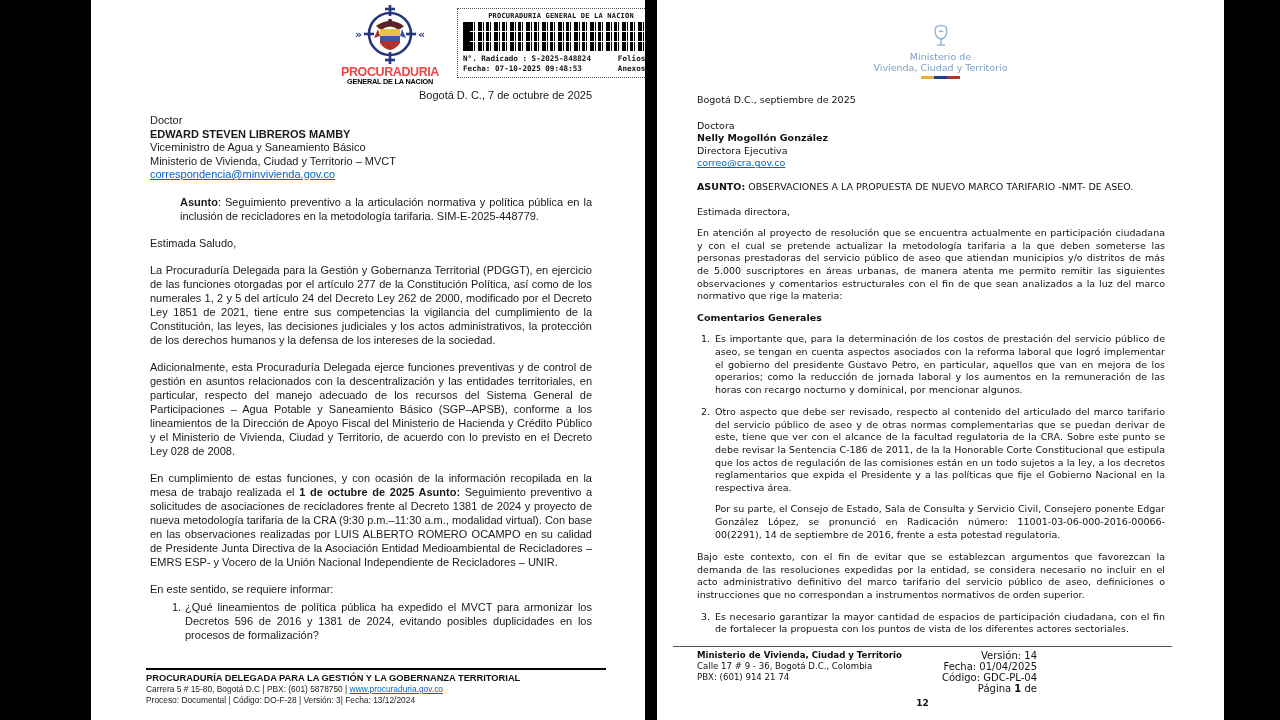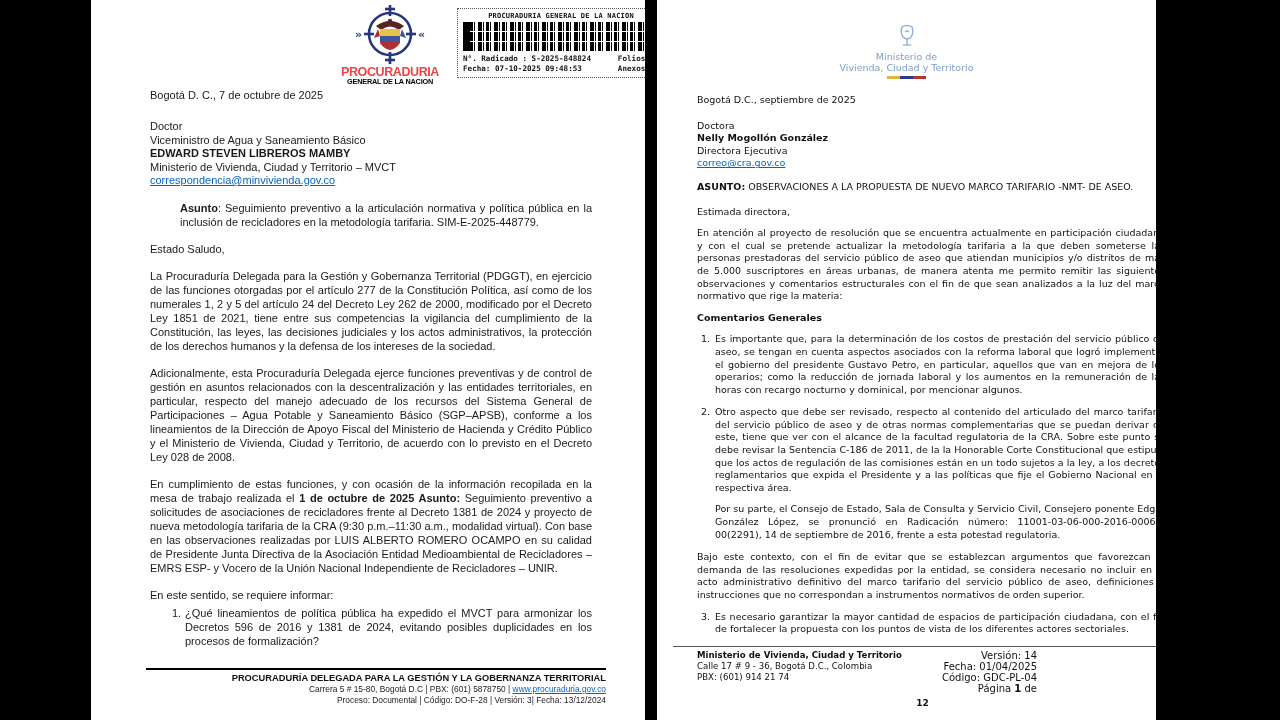--- a/index.html
+++ b/index.html
@@ -1,51 +1,51 @@
 <!DOCTYPE html>
 <html><head>
 <meta charset="utf-8">
 <style>
   html,body{margin:0;padding:0;background:#000;}
   .canvas{position:relative;width:1280px;height:720px;background:#000;overflow:hidden;
           font-family:"Liberation Sans",sans-serif;color:#111;}
   .page{position:absolute;top:0;height:720px;background:#fff;overflow:hidden;}
   .page-left{left:91px;width:554px;}
-  .page-right{left:657px;width:499px;}
+  .page-right{left:657px;width:567px;}
 
   
   .pgn-logo{position:absolute;left:234px;top:4px;width:130px;text-align:center;}
   .pgn-logo svg{display:block;margin:0 auto;}
   .pgn-logo-l1{font-size:12.5px;font-weight:800;letter-spacing:-0.4px;line-height:12px;color:#ef4444;}
   .pgn-logo-l2{font-size:7.3px;font-weight:800;letter-spacing:-0.2px;line-height:8px;color:#000;}
 
   .sticker{position:absolute;left:366px;top:8px;width:196px;border:1px dotted #555;
            padding:3px 5px 4px 5px;background:#fff;font-family:"DejaVu Sans Mono",monospace;}
   .sticker-title{font-size:7px;font-weight:700;text-align:center;letter-spacing:0.2px;white-space:nowrap;}
   .sticker-barcode{height:29px;margin:2px 0 3px 0;
     background:
       linear-gradient(0deg, transparent 0 9px, #fff 9px 10px, transparent 10px 19px, #fff 19px 20px, transparent 20px),
       repeating-linear-gradient(90deg,#000 0 3px,#fff 3px 4px,#000 4px 5px,#fff 5px 8px,#000 8px 12px,#fff 12px 13px,#000 13px 14px,#fff 14px 16px);
     border-left:7px solid #000;border-right:5px solid #000;}
   .sticker-row{display:flex;justify-content:space-between;font-size:7.6px;font-weight:700;line-height:9.5px;white-space:nowrap;}
 
   .lp-body{position:absolute;left:59px;top:88px;width:442px;font-size:11px;line-height:14px;
            text-align:justify;color:#1a1a1a;}
-  .lp-date{margin-bottom:18px;text-align:left;}
+  .lp-date{margin-bottom:12px;text-align:right;}
   .lp-recipient{line-height:13.5px;margin-bottom:13px;text-align:left;}
   .lp-subject{padding-left:30px;margin-bottom:13px;}
   .lp-salutation{margin-bottom:13px;text-align:left;}
   .lp-par{margin-bottom:13px;}
   .lp-intro{margin-bottom:4px;text-align:left;}
   .lp-item{position:relative;padding-left:35px;}
   .lp-item .num{position:absolute;left:22px;}
   b.strong{font-weight:700;}
   a.doc-link{color:#0563C1;text-decoration:underline;}
 
-  .lp-footer{position:absolute;left:55px;top:668px;width:460px;text-align:right;background:#fff;}
+  .lp-footer{position:absolute;left:55px;top:668px;width:460px;text-align:left;background:#fff;}
   .lp-footer-rule{border-top:2px solid #000;margin-bottom:3px;}
   .lp-footer-title{font-size:9.3px;font-weight:800;line-height:11px;}
   .lp-footer-line{font-size:8.4px;line-height:10.5px;color:#222;}
 
   
   .rp{font-family:"DejaVu Sans",sans-serif;}
   .mvct-logo{position:absolute;left:0;top:24px;width:100%;text-align:center;}
   .mvct-logo svg{display:block;margin:0 auto 1px auto;}
   .mvct-name{font-size:9.5px;line-height:11px;color:#7C9FC5;font-family:"DejaVu Sans",sans-serif;}
   .mvct-bar{width:40px;height:3px;margin:3px auto 0 auto;display:flex;}
@@ -116,31 +116,31 @@
         <span>Fecha: 07-10-2025 09:48:53</span>
         <span>Anexos: 0</span>
       </div>
     </div>
 
     <div class="lp-body">
       <div class="lp-date">Bogotá D. C., 7 de octubre de 2025</div>
 
       <div class="lp-recipient">
         <div>Doctor</div>
+        <div><b class="strong">EDWARD STEVEN LIBREROS MAMBY</b></div>
         <div>Viceministro de Agua y Saneamiento Básico</div>
-        <div><b class="strong">EDWARD STEVEN LIBREROS MAMBY</b></div>
         <div>Ministerio de Vivienda, Ciudad y Territorio – MVCT</div>
         <div><a class="doc-link" href="#">correspondencia@minvivienda.gov.co</a></div>
       </div>
 
       <div class="lp-subject">
         <b class="strong">Asunto</b><span>: Seguimiento preventivo a la articulación normativa y política pública en la inclusión de recicladores en la metodología tarifaria. SIM-E-2025-448779.</span>
       </div>
 
-      <div class="lp-salutation">Estado Saludo,</div>
+      <div class="lp-salutation">Estimada Saludo,</div>
 
       <div class="lp-par">La Procuraduría Delegada para la Gestión y Gobernanza Territorial (PDGGT), en ejercicio de las funciones otorgadas por el artículo 277 de la Constitución Política, así como de los numerales 1, 2 y 5 del artículo 24 del Decreto Ley 262 de 2000, modificado por el Decreto Ley 1851 de 2021, tiene entre sus competencias la vigilancia del cumplimiento de la Constitución, las leyes, las decisiones judiciales y los actos administrativos, la protección de los derechos humanos y la defensa de los intereses de la sociedad.</div>
       <div class="lp-par">Adicionalmente, esta Procuraduría Delegada ejerce funciones preventivas y de control de gestión en asuntos relacionados con la descentralización y las entidades territoriales, en particular, respecto del manejo adecuado de los recursos del Sistema General de Participaciones – Agua Potable y Saneamiento Básico (SGP–APSB), conforme a los lineamientos de la Dirección de Apoyo Fiscal del Ministerio de Hacienda y Crédito Público y el Ministerio de Vivienda, Ciudad y Territorio, de acuerdo con lo previsto en el Decreto Ley 028 de 2008.</div>
 
       <div class="lp-par">
         <span>En cumplimiento de estas funciones, y con ocasión de la información recopilada en la mesa de trabajo realizada el </span><b class="strong">1 de octubre de 2025</b><b class="strong"> Asunto:</b><span> Seguimiento preventivo a solicitudes de asociaciones de recicladores frente al Decreto 1381 de 2024 y proyecto de nueva metodología tarifaria de la CRA (9:30 p.m.–11:30 a.m., modalidad virtual). Con base en las observaciones realizadas por LUIS ALBERTO ROMERO OCAMPO en su calidad de Presidente Junta Directiva de la Asociación Entidad Medioambiental de Recicladores –EMRS ESP- y Vocero de la Unión Nacional Independiente de Recicladores – UNIR.</span>
       </div>
 
       <div class="lp-intro">En este sentido, se requiere informar:</div>
 

